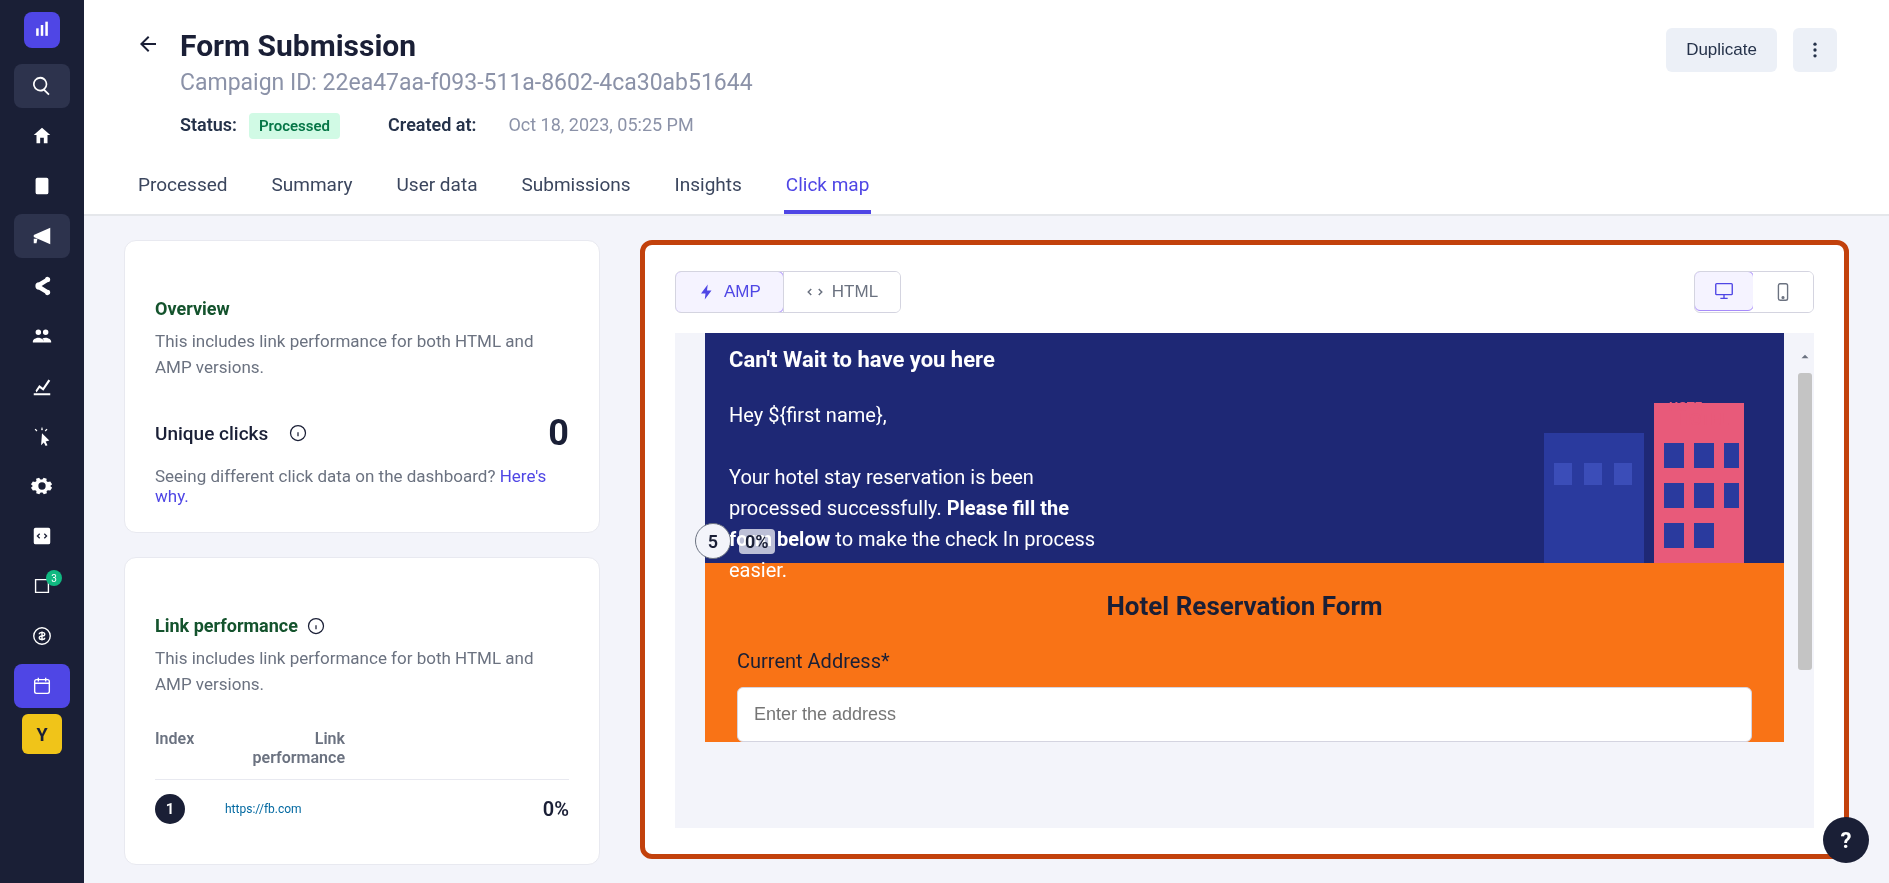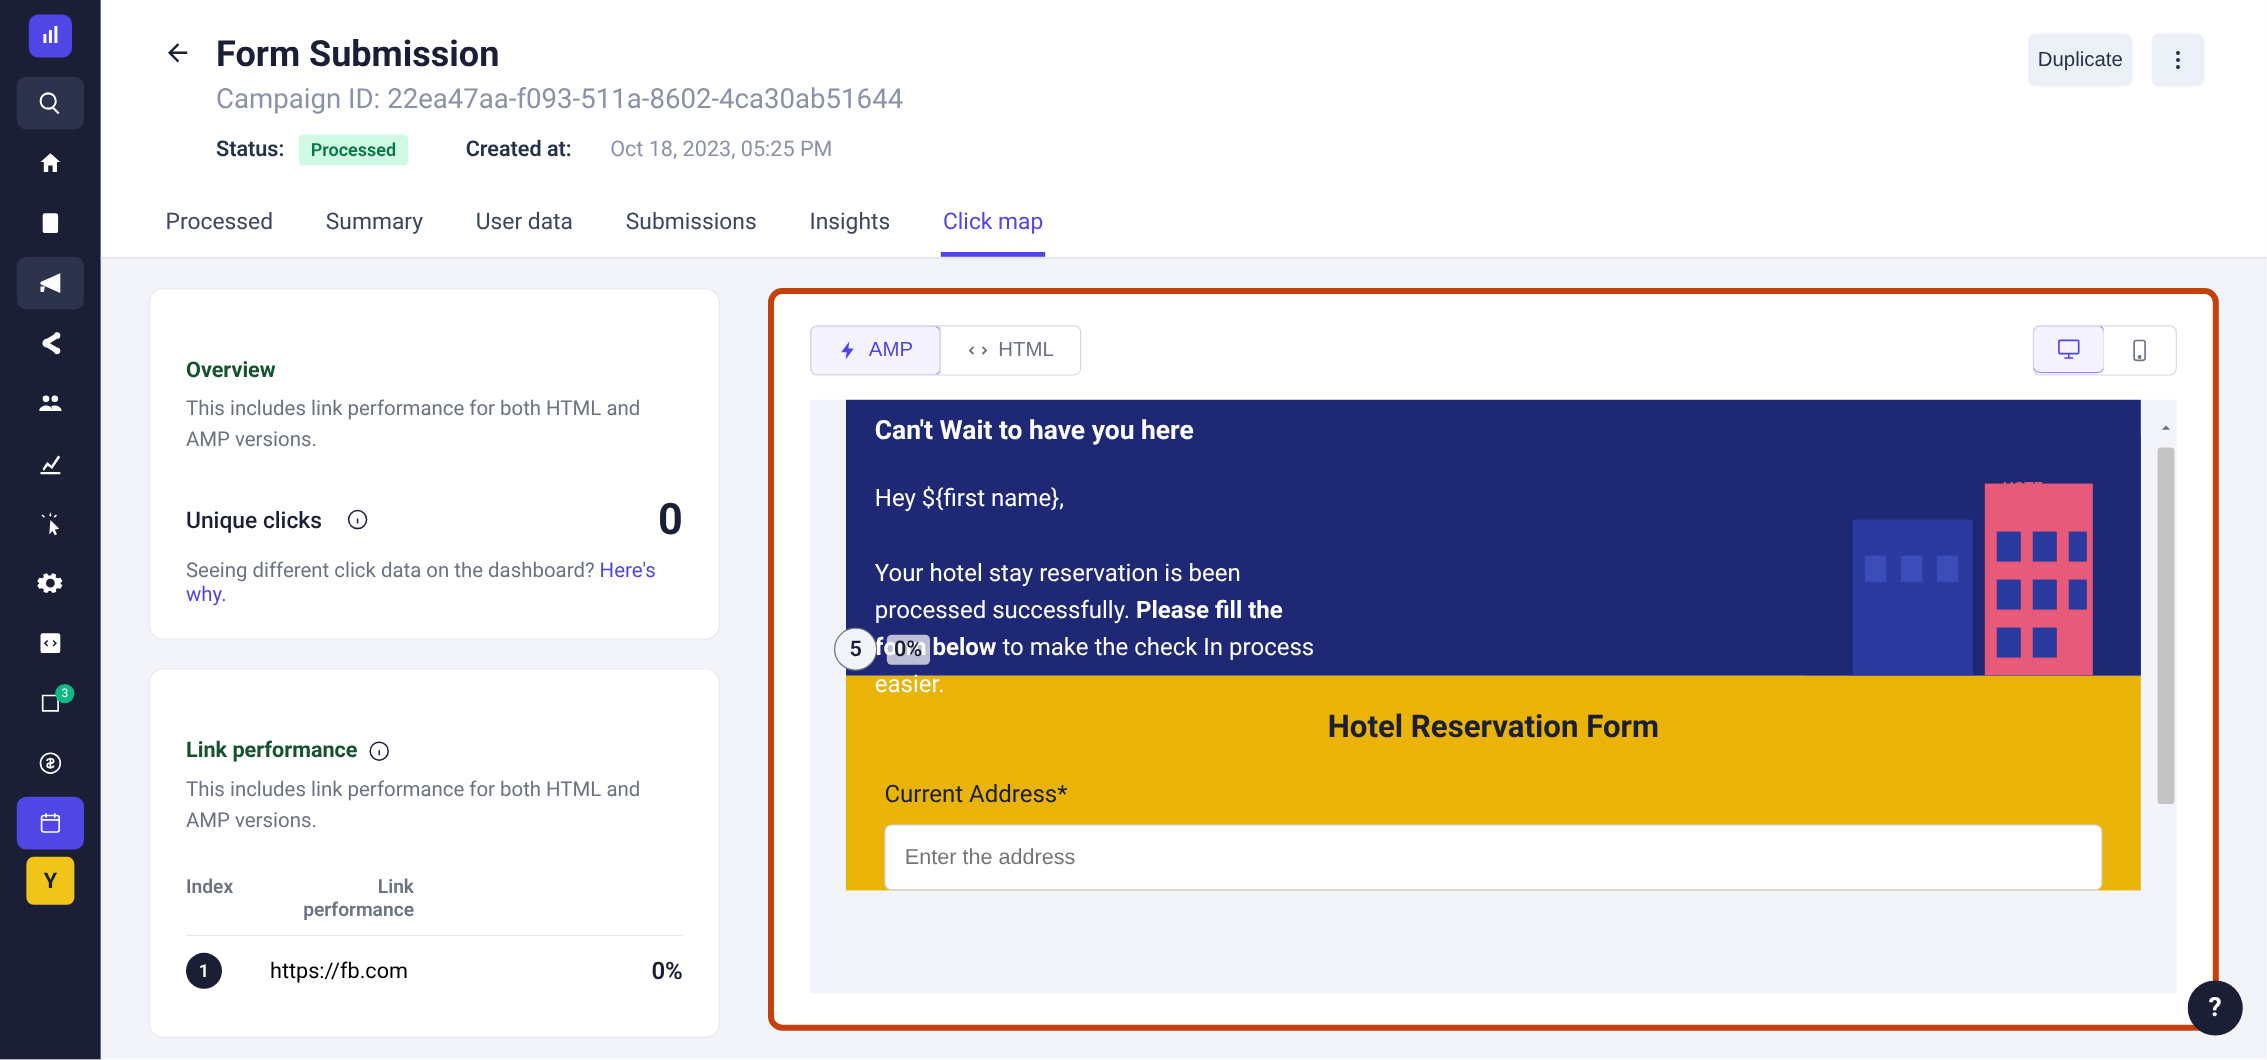--- a/index.html
+++ b/index.html
@@ -17,21 +17,21 @@
 .badge-dot { position: absolute; top: 6px; right: 8px; background: #10b981; color: #fff; font-size: 10px; width: 16px; height: 16px; border-radius: 50%; display: flex; align-items: center; justify-content: center; }
 .main { flex: 1; display: flex; flex-direction: column; }
 .topbar { padding: 28px 52px 0 52px; border-bottom: 2px solid #e5e7eb; background: #fff; }
 .title-row { display: flex; align-items: flex-start; justify-content: space-between; }
 .title-left { display: flex; align-items: flex-start; gap: 20px; }
 .back-icon { margin-top: 4px; cursor: pointer; }
 .back-icon svg { width: 24px; height: 24px; fill: #1a1f36; }
 .titles h1 { font-size: 30px; font-weight: 700; color: #1a1f36; margin-bottom: 6px; }
 .titles .sub { font-size: 23px; color: #8b92a8; }
 .title-right { display: flex; gap: 16px; align-items: center; }
-.btn-dup { background: #ecf0f7; border: none; padding: 12px 8px; font-size: 17px; color: #25324a; border-radius: 6px; cursor: pointer; }
+.btn-dup { background: #ecf0f7; border: none; padding: 12px 20px; font-size: 17px; color: #25324a; border-radius: 6px; cursor: pointer; }
 .more-btn { width: 44px; height: 44px; background: #ecf0f7; border-radius: 6px; display: flex; align-items: center; justify-content: center; cursor: pointer; }
 .more-btn svg { fill: #25324a; width: 20px; height: 20px; }
 .meta-row { display: flex; gap: 48px; margin: 18px 0 24px 44px; align-items: center; }
 .meta-label { font-size: 18px; font-weight: 600; color: #25324a; margin-right: 8px; }
 .status-chip { background: #d1fae5; color: #067647; font-size: 15px; font-weight: 600; padding: 4px 10px; border-radius: 4px; }
 .meta-val { font-size: 18px; color: #8b92a8; margin-left: 20px; }
 .tabs { display: flex; gap: 40px; margin-left: 0; }
 .tab { padding: 14px 2px; font-size: 19px; color: #3b465e; cursor: pointer; border-bottom: 4px solid transparent; }
 .tab.active { color: #4f46e5; border-bottom-color: #4f46e5; }
 .content { flex: 1; background: #f3f4fa; padding: 24px 40px; display: flex; gap: 40px; overflow: hidden; }
@@ -46,41 +46,41 @@
 .info-icon svg { width: 20px; height: 20px; fill: none; stroke: #1a1f36; stroke-width: 1.5; }
 .help-text { font-size: 17px; color: #6b7280; }
 .help-text a { color: #4f46e5; text-decoration: none; }
 .link-table { margin-top: 20px; }
 .link-head { display: flex; font-size: 16px; color: #6b7280; padding-bottom: 12px; font-weight: 600; }
 .col-idx { width: 70px; }
 .col-link { flex: 1; }
 .col-perf { width: 120px; text-align: right; }
 .link-row { display: flex; align-items: center; padding: 14px 0; border-top: 1px solid #e8e9f0; }
 .idx-circle { width: 30px; height: 30px; border-radius: 50%; background: #1a1f36; color: #fff; font-size: 15px; font-weight: 600; display: flex; align-items: center; justify-content: center; }
-.link-row .link-url { flex: 1; font-size: 18px; color: #000000; padding-left: 0px; }
+.link-row .link-url { flex: 1; font-size: 12px; color: #0369a1; padding-left: 0px; }
 .link-row .link-perf { width: 120px; text-align: right; font-size: 20px; font-weight: 600; color: #1a1f36; }
 .right-col { flex: 1; background: #fff; border: 5px solid #c2410c; border-radius: 12px; padding: 26px 30px; display: flex; flex-direction: column; justify-content: flex-end; }
 .preview-top { display: flex; justify-content: space-between; margin-bottom: 20px; }
 .seg-group { display: flex; border: 1px solid #d4d4e0; border-radius: 6px; overflow: hidden; }
 .seg { padding: 10px 22px; font-size: 17px; color: #6b7280; display: flex; align-items: center; gap: 8px; cursor: pointer; background: #fff; border: none; }
 .seg + .seg { border-left: 1px solid #d4d4e0; }
 .seg.active { color: #4f46e5; background: #f5f3ff; border: 1.5px solid #a78bfa; border-radius: 6px; margin: -1px; }
 .seg svg { width: 18px; height: 18px; }
 .device-group { display: flex; border: 1px solid #d4d4e0; border-radius: 6px; overflow: hidden; }
 .dev { width: 60px; height: 40px; display: flex; align-items: center; justify-content: center; cursor: pointer; background: #fff; border: none; }
 .dev.active { background: #f5f3ff; border: 1.5px solid #a78bfa; border-radius: 6px; margin: -1px; }
 .dev svg { width: 22px; height: 22px; fill: none; stroke: #4f46e5; stroke-width: 1.5; }
 .dev:not(.active) svg { stroke: #6b7280; }
 .preview-frame { flex: 1; background: #f3f4fa; position: relative; overflow: hidden; }
 .email-preview { margin: 0 30px; background: #1e2875; color: #fff; position: relative; height: 230px; padding: 14px 24px 0 24px; }
 .email-preview .hero-title { font-size: 22px; font-weight: 700; margin-bottom: 28px; }
 .email-preview .hero-body { font-size: 20px; line-height: 1.55; max-width: 370px; }
 .email-preview .hero-body strong { font-weight: 700; }
 .hotel-img { position: absolute; right: 0; top: 30px; width: 280px; height: 200px; }
-.form-section { margin: 0 30px; background: #eab308; padding: 28px 32px 0 32px; }
+.form-section { margin: 0 30px; background: #f97316; padding: 28px 32px 0 32px; }
 .form-section h3 { font-size: 26px; font-weight: 700; text-align: center; color: #1a1f36; margin-bottom: 28px; }
 .form-section .field-label { font-size: 20px; color: #1a1f36; margin-bottom: 14px; }
 .form-section input { width: 100%; padding: 16px; font-size: 18px; border: 1px solid #d4d4e0; border-radius: 6px; color: #6b7280; }
 .heatdot { position: absolute; left: -10px; top: 190px; display: flex; align-items: center; gap: 8px; z-index: 5;}
 .heatdot .circ { width: 36px; height: 36px; border-radius: 50%; background: #f3f4fa; border: 1.5px solid #6b7280; display: flex; align-items: center; justify-content: center; font-size: 18px; font-weight: 600; color: #1a1f36; }
 .heatdot .pct { font-size: 18px; font-weight: 600; color: #1a1f36; background: rgba(255,255,255,0.7); padding: 2px 6px; border-radius: 4px; }
 .scrollbar { position: absolute; right: 2px; top: 40px; width: 14px; height: 60%; background: #c4c4c4; border-radius: 3px; }
 .scroll-arrow-up { position: absolute; right: 2px; top: 16px; }
 .help-fab { position: fixed; bottom: 20px; right: 20px; width: 46px; height: 46px; border-radius: 50%; background: #1a1f36; color: #fff; display: flex; align-items: center; justify-content: center; font-size: 22px; font-weight: 700; cursor: pointer; }
 </style>

